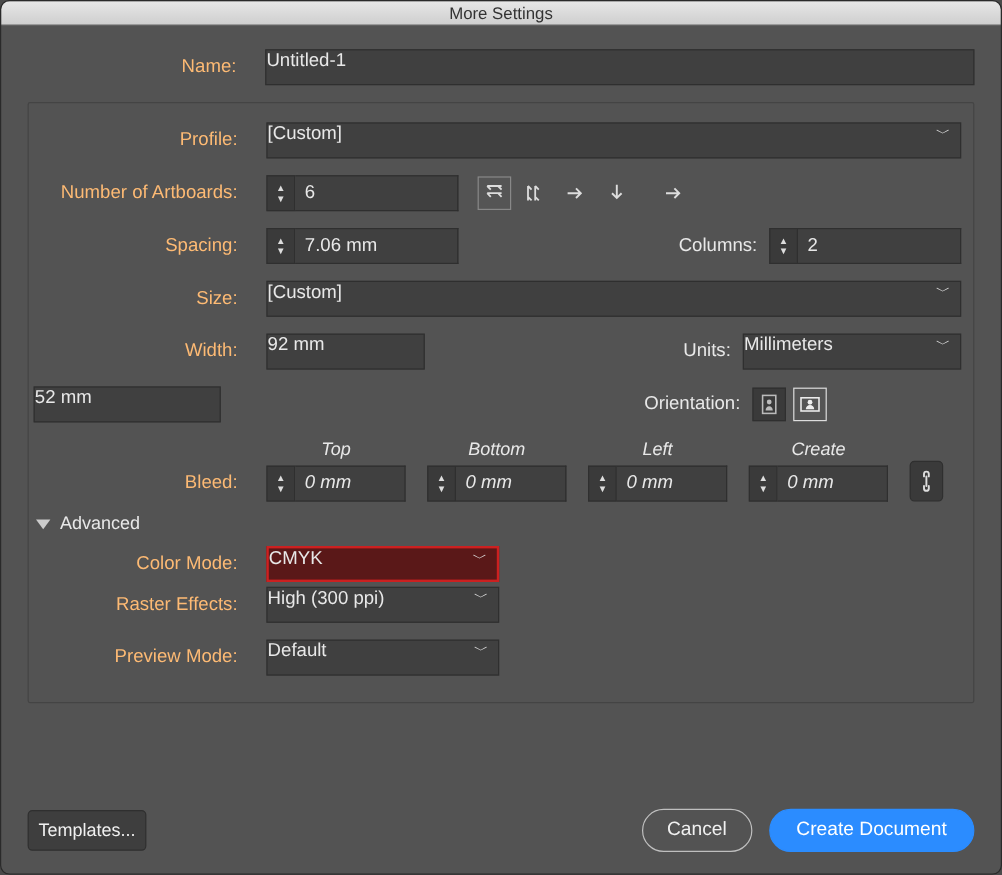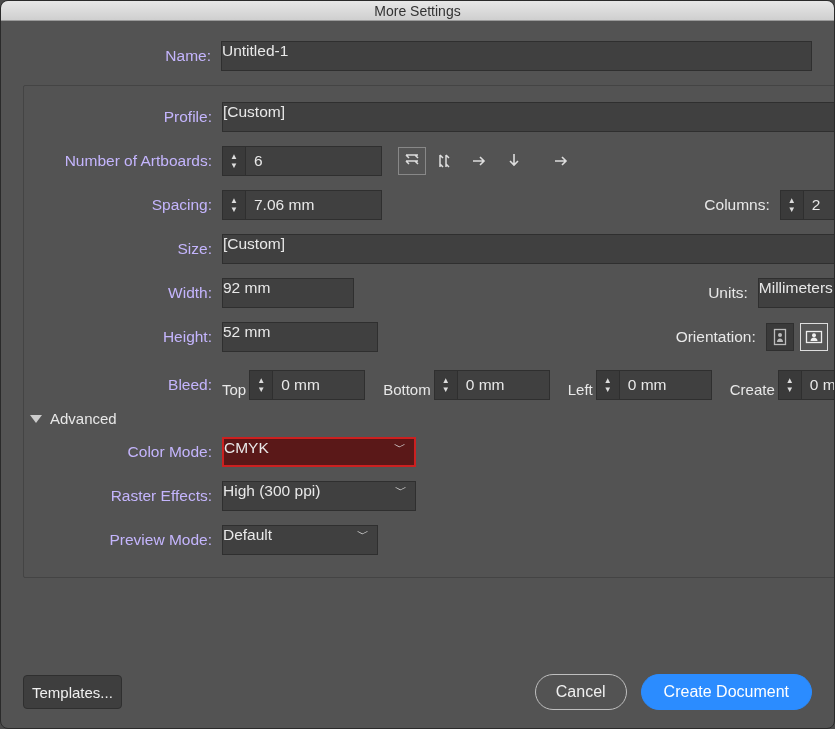--- a/index.html
+++ b/index.html
@@ -1,21 +1,21 @@
 <!DOCTYPE html>
 <html><head>
 <meta charset="utf-8">
 <style>
   * { box-sizing: border-box; margin: 0; padding: 0; font-family: -apple-system, "Segoe UI", Arial, sans-serif; }
   body { background:#4a4a4a; width:835px; height:729px; overflow:hidden; color:#e8e8e8; font-size:15px; }
   .window { width:835px; height:729px; background:#535353; border:1px solid #2a2a2a; border-radius:8px; overflow:hidden; display:flex; flex-direction:column; }
   .titlebar { height:20px; background:linear-gradient(#e7e7e7,#cfcfcf); color:#333; font-size:14px; display:flex; align-items:center; justify-content:center; border-bottom:1px solid #9a9a9a; }
   .content { flex:1; padding:18px 22px 14px 22px; display:flex; flex-direction:column; gap:10px; }
   .row { display:flex; align-items:center; min-height:34px; }
-  .lbl { width:198px; text-align:right; padding-right:10px; color:#c4b5fd; font-size:15.5px; white-space:nowrap; }
+  .lbl { width:198px; text-align:right; padding-right:24px; color:#fdba74; font-size:15.5px; white-space:nowrap; }
   .lbl2 { text-align:right; padding-right:10px; color:#e8e8e8; font-size:15.5px; }
   .input, .dropdown { background:#404040; border:1px solid #2f2f2f; height:30px; color:#e8e8e8; font-size:15.5px; padding:0 0; display:flex; align-items:flex-start; }
   .dropdown { justify-content:space-between; padding-right:8px; cursor:pointer; }
   .dropdown .chev { font-size:12px; color:#ddd; }
   .stepper { display:flex; align-items:center; }
   .stepbtns { width:24px; height:30px; background:#3a3a3a; border:1px solid #2f2f2f; display:flex; flex-direction:column; align-items:center; justify-content:center; font-size:8px; color:#ddd; gap:2px; cursor:pointer;}
   .stepbtns span { line-height:7px; }
   .stepinput { background:#404040; border:1px solid #2f2f2f; border-left:none; height:30px; color:#e8e8e8; font-size:15.5px; padding:0 8px; display:flex; align-items:center; }
   fieldset.section { border:1px solid #444; border-radius:2px; margin-top:2px; padding:14px 10px 10px 4px; position:relative; }
   .icon-row { display:flex; gap:6px; margin-left:16px; align-items:center;}
@@ -23,21 +23,21 @@
   .iconbtn.active { background:#555; border:1px solid #888;}
   .iconbtn.ghost { background:transparent; border:1px solid transparent;}
   .adv-head { display:flex; align-items:center; gap:8px; margin:10px 0 8px 2px; cursor:pointer;}
   .disclose { width:0;height:0;border-left:6px solid transparent;border-right:6px solid transparent;border-top:8px solid #ccc;}
   .highlight { border:2px solid #cc2020 !important; background:#5a1818 !important;}
   .link { width:28px; height:34px; background:#3a3a3a; border:1px solid #2f2f2f; display:flex; align-items:center; justify-content:center; border-radius:4px; cursor:pointer;}
   .footer { display:flex; align-items:center; justify-content:space-between; padding:6px 22px 18px 22px;}
   .btn { height:36px; padding:0 20px; border-radius:18px; font-size:16px; display:flex; align-items:center; justify-content:center; cursor:pointer; border:1.5px solid #bfbfbf; background:transparent; color:#f0f0f0;}
   .btn.rect { border-radius:4px; border:1px solid #2f2f2f; background:#3e3e3e; height:34px; padding:0 8px; font-size:15px;}
   .btn.primary { background:#2b8cff; border:1px solid #2b8cff; color:#fff; padding:0 22px;}
-  .smallcol{ display:flex; flex-direction:row; align-items:flex-end; gap:3px;}
+  .smallcol{ display:flex; flex-direction:column; align-items:center; gap:3px;font-style:italic;}
   .bleed-head{ font-size:15px; color:#e8e8e8; margin-bottom:2px;}
   svg { display:block;}
   .orient-wrap { display:flex; gap:6px; }
   .orient { width:28px; height:28px; border:1px solid #2f2f2f; background:#3a3a3a; display:flex; align-items:center; justify-content:center; cursor:pointer;}
   .orient.sel { border:1.5px solid #ddd; background:#555;}
 </style>
 </head>
 <body>
 
 <div class="window">
@@ -144,21 +144,20 @@
           </div>
         <div style="flex:1"></div>
         <div class="lbl2" style="width:60px">Units:</div>
         <div class="dropdown" style="width:182px">
           <span>Millimeters</span>
           <span class="chev">﹀</span>
         </div>
       </div>
 
       <div class="row" style="margin-top:10px">
-        <div class="lbl" style="width:194px">Height:</div>
         <div class="input" style="width:156px">
             <span>52 mm</span>
           </div>
         <div style="flex:1"></div>
         <div class="lbl2" style="width:118px">Orientation:</div>
         <div class="orient-wrap">
           <div class="orient">
             <svg width="14" height="18" viewBox="0 0 14 18">
                 <rect x="1.5" y="1.5" width="11" height="15" fill="none" stroke="#bbb" stroke-width="1.3"></rect>
                 <circle cx="7" cy="7" r="2" fill="#bbb"></circle>
@@ -241,31 +240,31 @@
       </div>
 
       <div class="row" style="margin-top:6px">
         <div class="lbl" style="width:194px">Color Mode:</div>
         <div class="dropdown highlight" style="width:194px">
           <span>CMYK</span>
           <span class="chev">﹀</span>
         </div>
       </div>
 
-      <div class="row" style="margin-top:10px">
+      <div class="row" style="">
         <div class="lbl" style="width:194px">Raster Effects:</div>
         <div class="dropdown" style="width:194px">
           <span>High (300 ppi)</span>
           <span class="chev">﹀</span>
         </div>
       </div>
 
       <div class="row" style="margin-top:10px; margin-bottom:10px;">
         <div class="lbl" style="width:194px">Preview Mode:</div>
-        <div class="dropdown" style="width:156px">
+        <div class="dropdown" style="width:194px">
           <span>Default</span>
           <span class="chev">﹀</span>
         </div>
       </div>
 
     </fieldset>
   </div>
 
   <div class="footer">
     <div class="btn rect">

